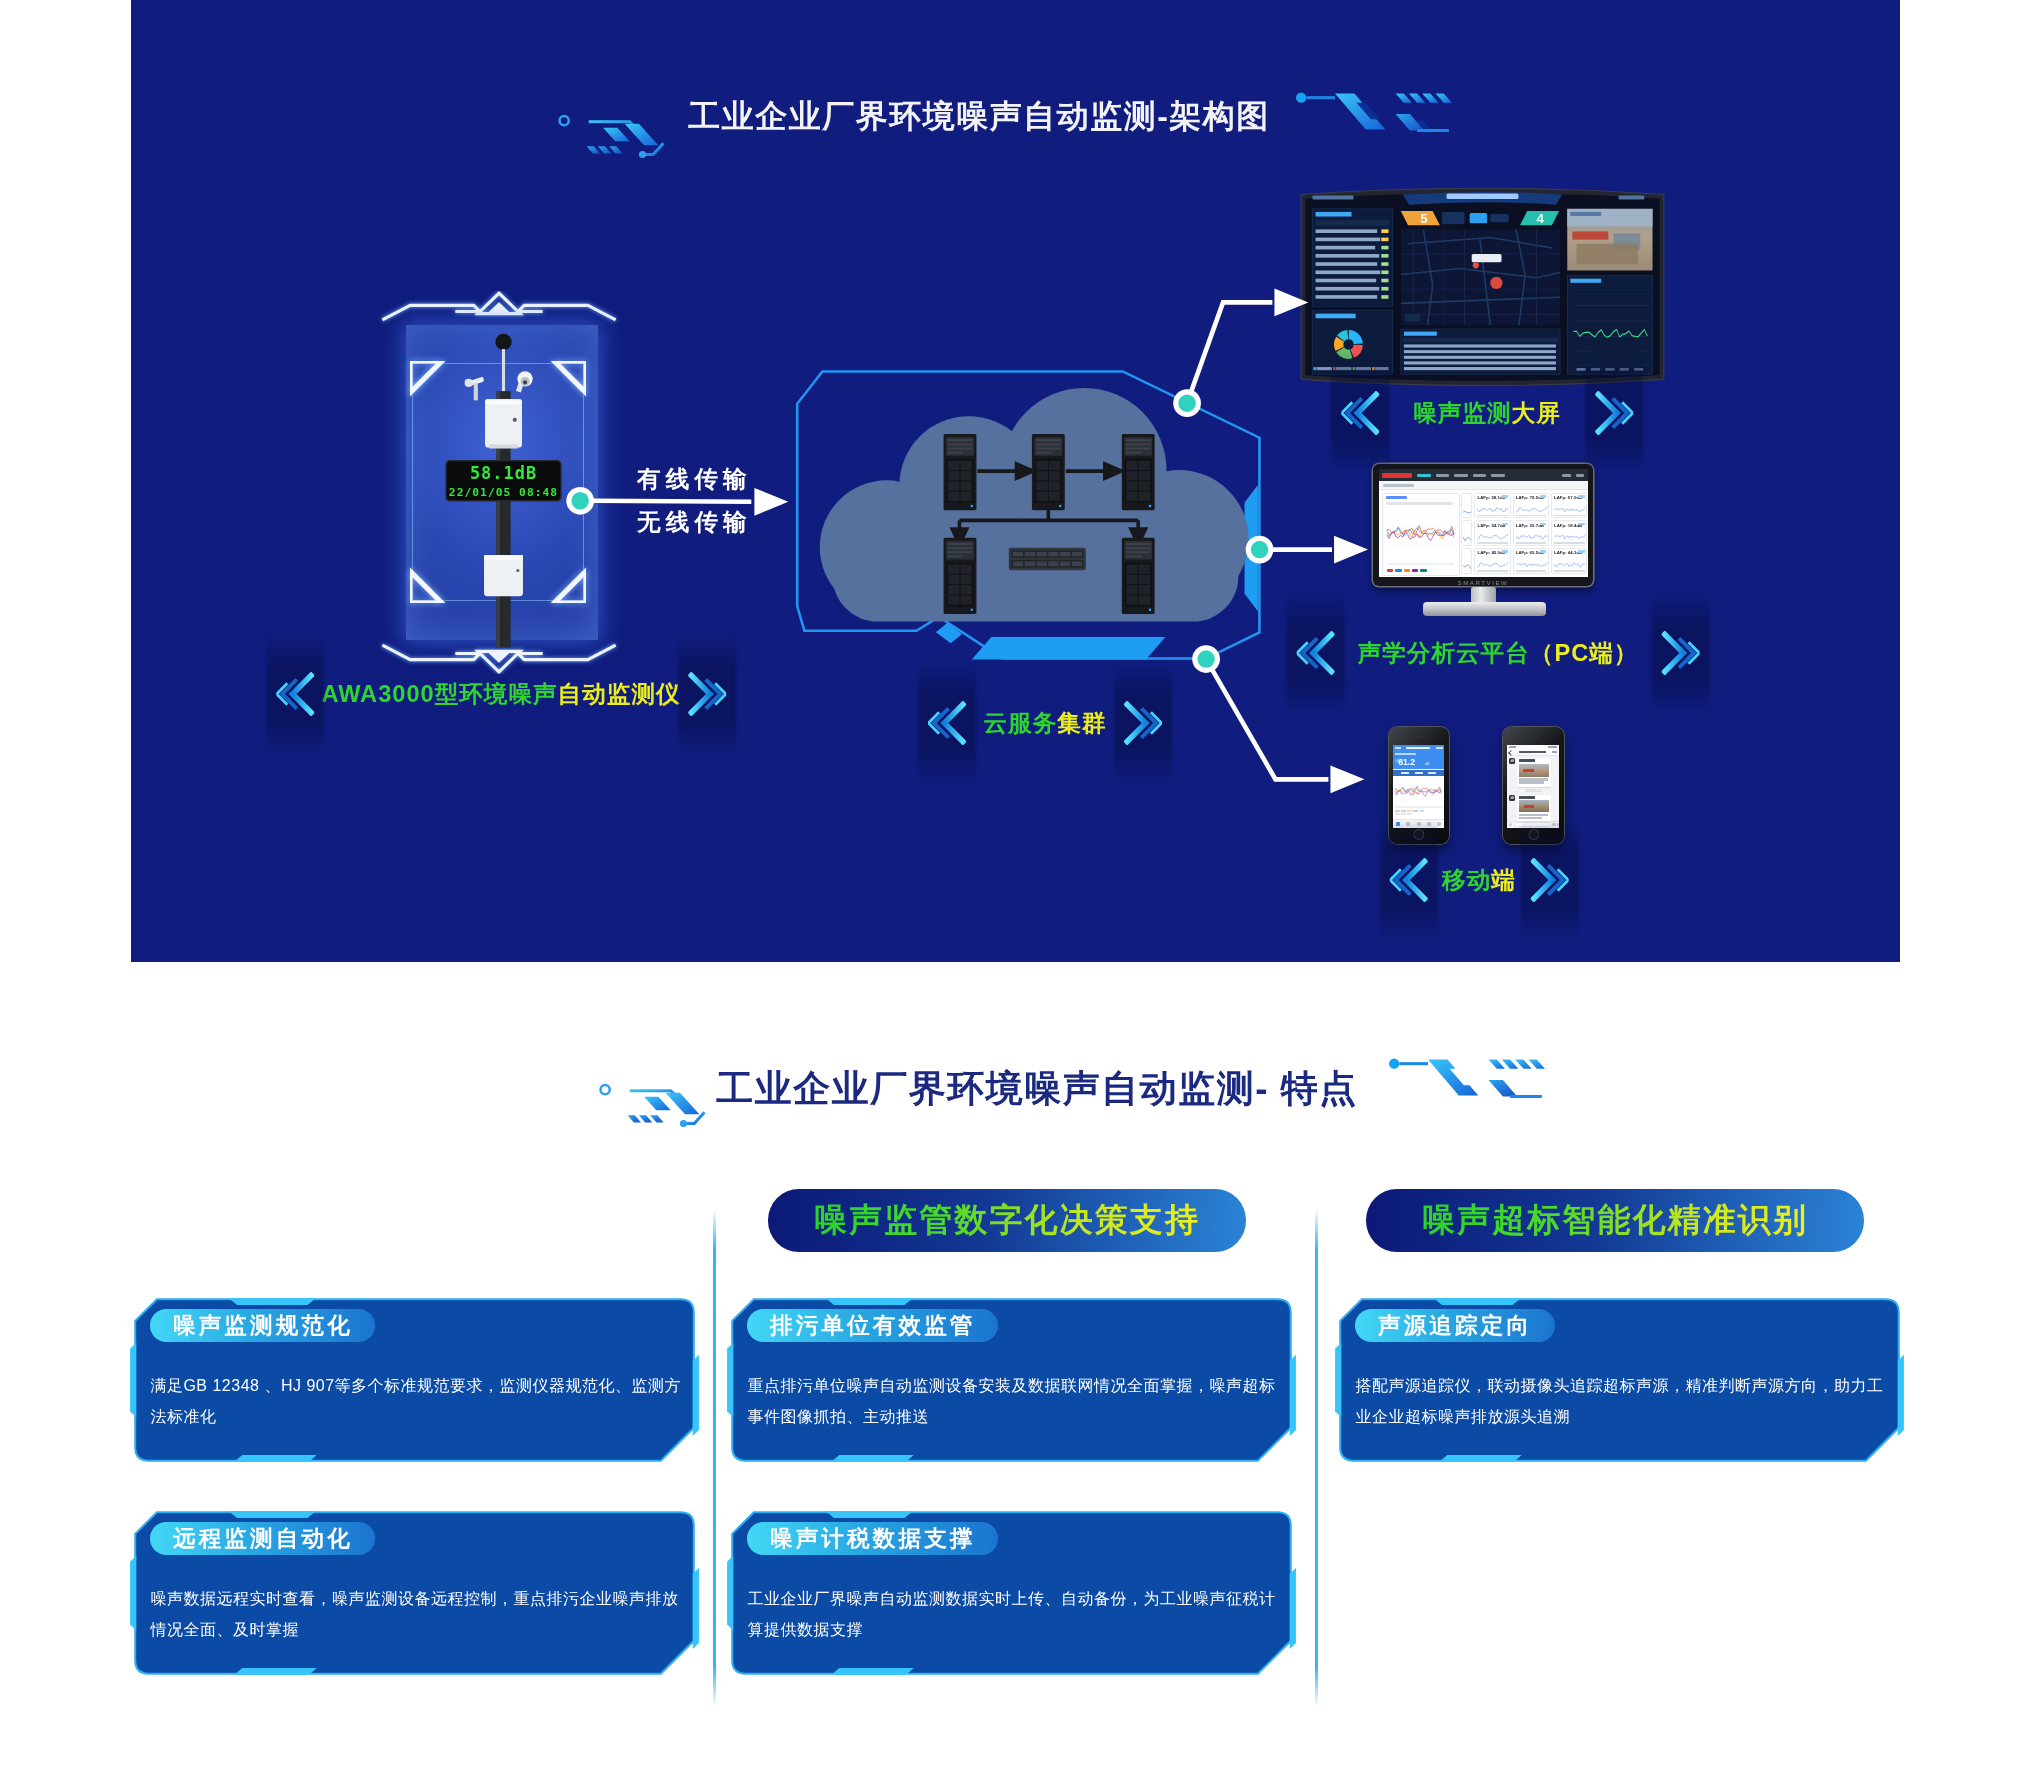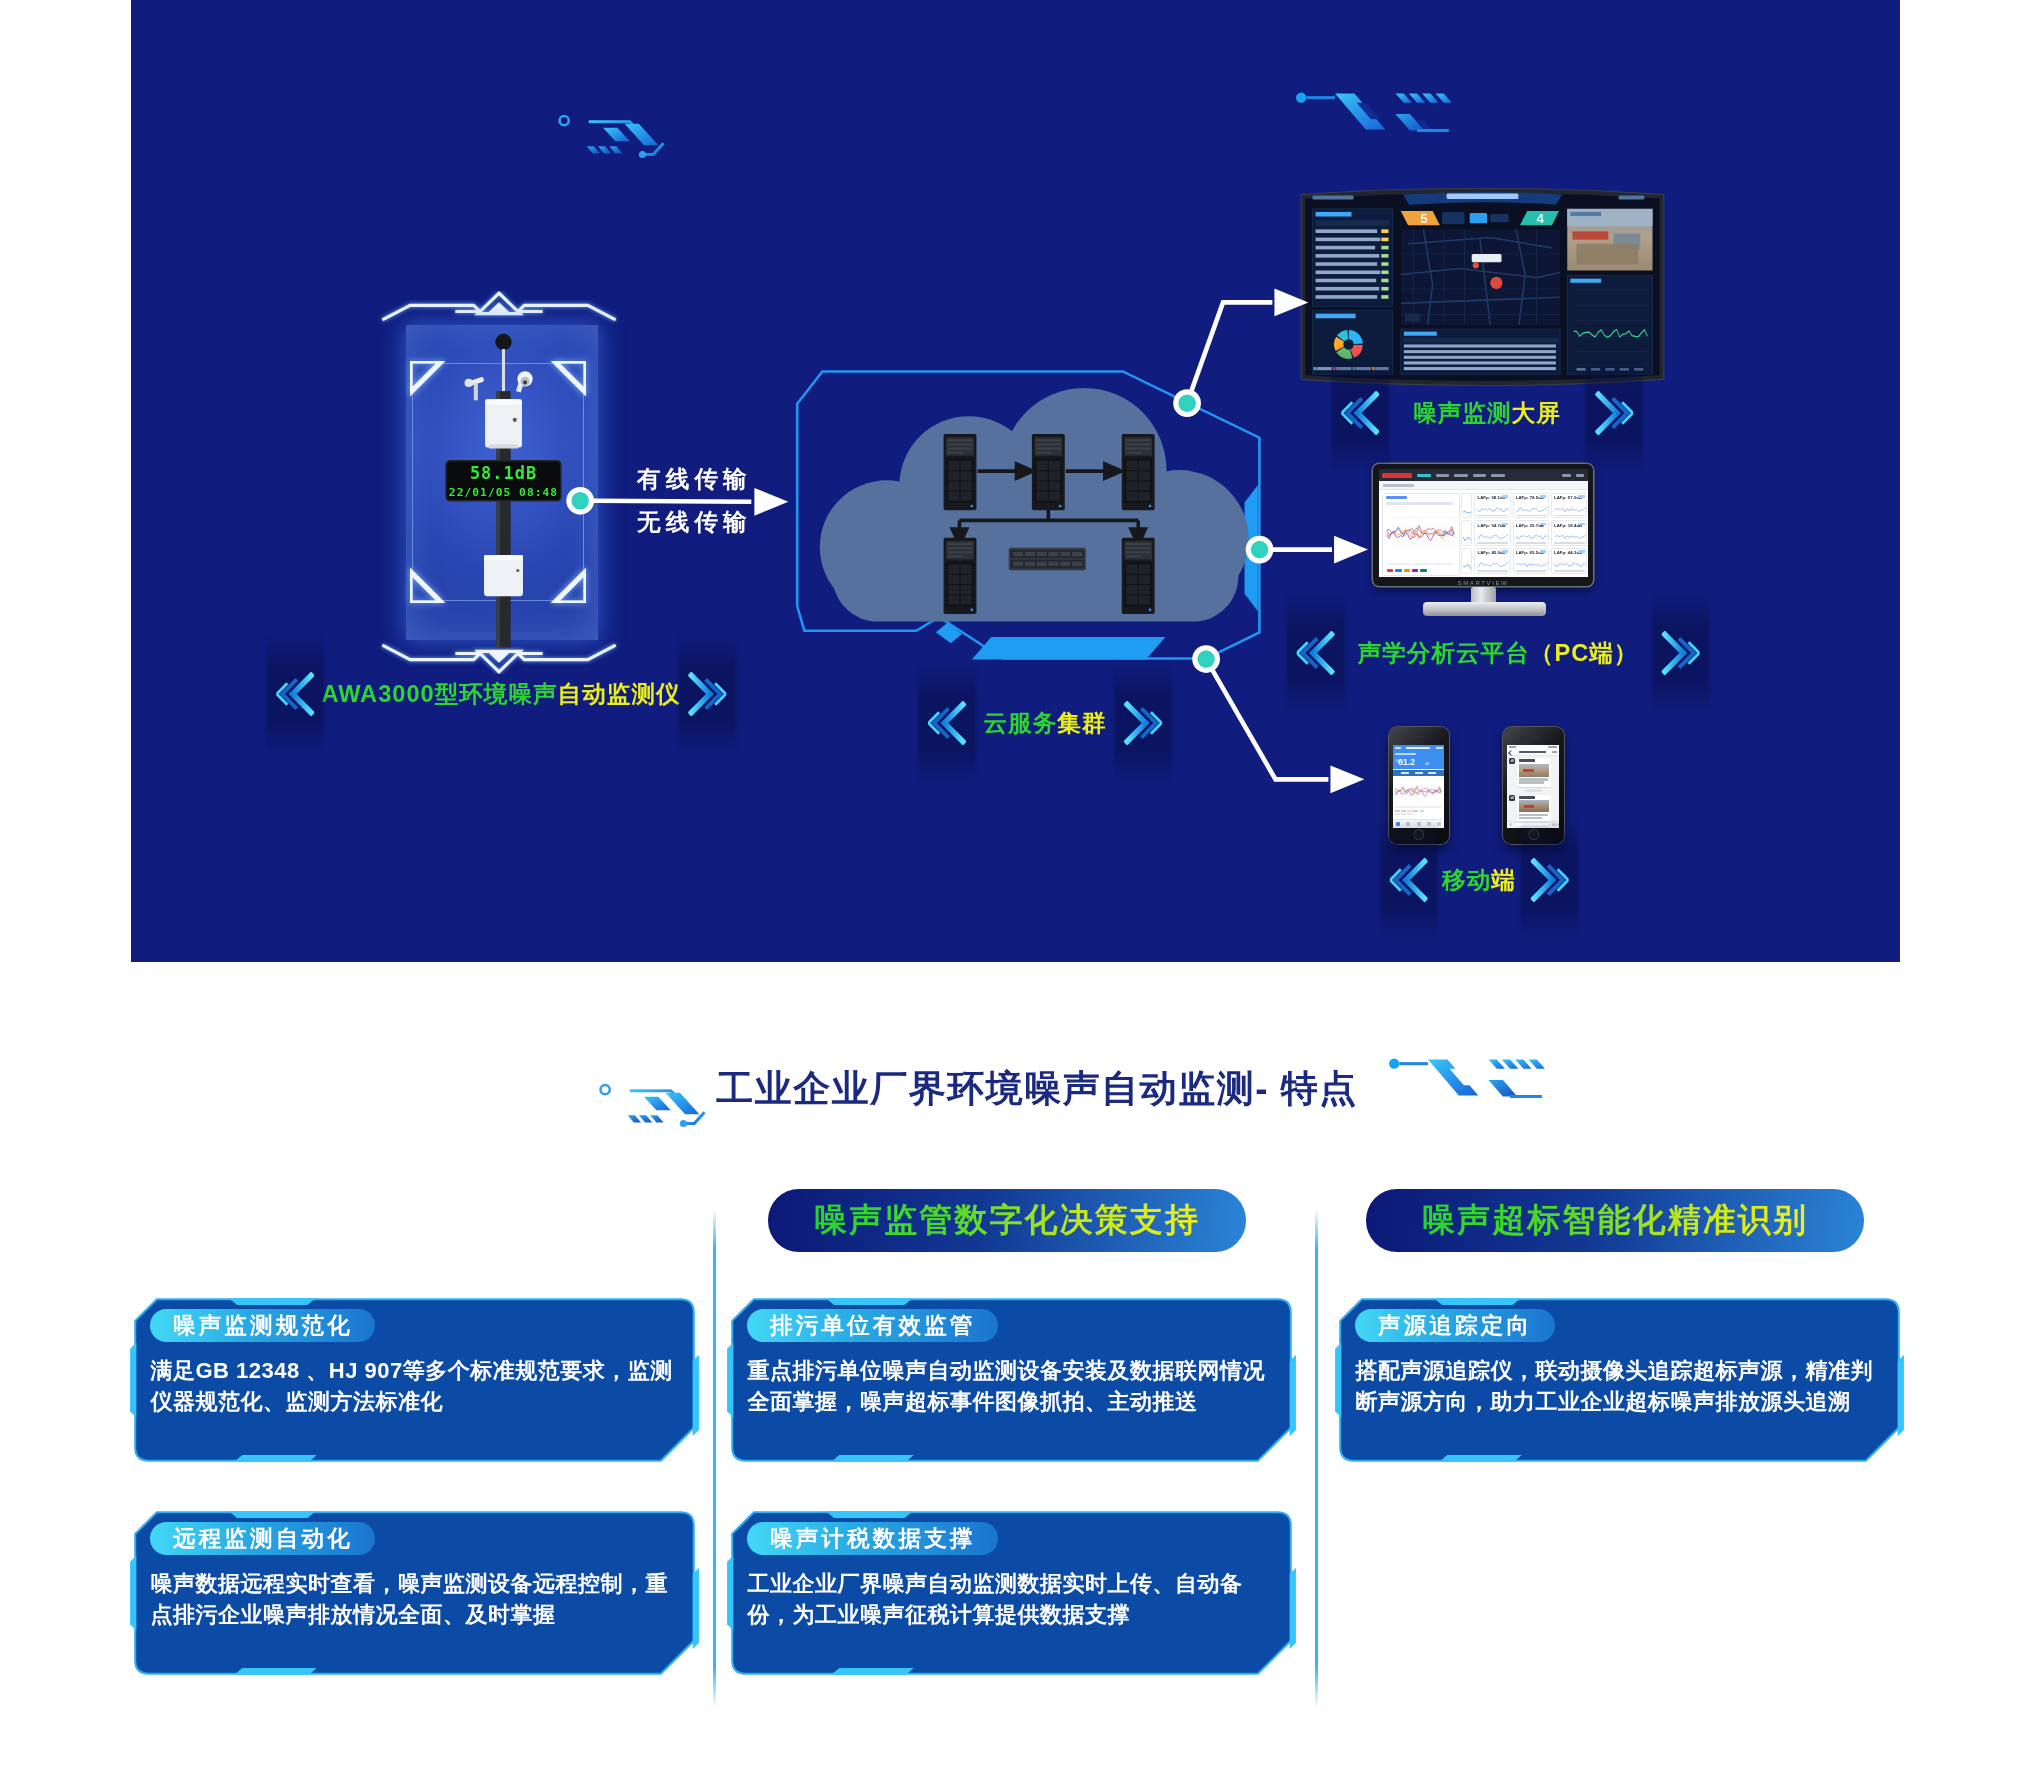--- a/index.html
+++ b/index.html
@@ -70,21 +70,21 @@
   .pill-header{position:absolute;height:63px;border-radius:31px;display:flex;align-items:center;justify-content:center;
     background:linear-gradient(95deg,#0c1877 0%,#123893 45%,#2b84d6 100%);}
   .pill-header span{font-size:33px;font-weight:bold;letter-spacing:2.1px;
     background:linear-gradient(90deg,#27d32d 0%,#4fd82a 35%,#c6e621 70%,#f0ef1a 100%);
     -webkit-background-clip:text;background-clip:text;color:transparent;white-space:nowrap;}
   .fcard{position:absolute;width:560px;height:163px;}
   .fcard svg.frame{position:absolute;left:-7.2px;top:-4.1px;}
   .fcard .badge{position:absolute;left:16.4px;top:11.3px;height:33px;border-radius:16.4px;padding:0 22.6px;
      background:linear-gradient(90deg,#43d8f6 0%,#28a7e2 45%,#1b74cf 100%);
      color:#fff;font-size:22.6px;font-weight:bold;letter-spacing:3.1px;display:flex;align-items:center;white-space:nowrap;}
-  .fcard .body{position:absolute;left:16.4px;top:57px;width:531px;color:#ffffff;font-size:22px;line-height:31px;letter-spacing:0.5px;font-weight:700;}
+  .fcard .body{position:absolute;left:16.4px;top:72px;width:531px;color:#ffffff;font-size:16px;line-height:31px;letter-spacing:0.5px;font-weight:400;}
   .vdivider{position:absolute;width:3.1px;top:1209px;height:498px;
     background:linear-gradient(180deg,rgba(56,182,240,0) 0%,#38b6f0 8%,#38b6f0 92%,rgba(56,182,240,0) 100%);border-radius:1.5px;}
 
   
   .nowrap{white-space:nowrap;}
 </style>
 </head>
 <body>
 
 <div id="stage">
@@ -137,20 +137,21 @@
         <polyline points="8,8 55,55 8,102" fill="none" stroke="url(#chevg)" stroke-width="14" stroke-linecap="square"></polyline>
         <polyline points="44,18 81,55 44,92" fill="none" stroke="#1565c8" stroke-width="10"></polyline>
         <polyline points="68,28 95,55 68,82" fill="none" stroke="#45d4ff" stroke-width="7"></polyline>
       </g>
       <g id="arrowhead">
         <polygon points="0,-27 66,0 0,27" fill="#ffffff"></polygon>
       </g>
     </defs>
   </svg>
 
+  <div id="arch-title" class="abs main-title">工业企业厂界环境噪声自动监测-架构图</div>
   <svg class="abs" style="left:558px;top:101px" width="128" height="67" viewBox="0 0 250 130">
     <circle cx="12" cy="38" r="9" fill="none" stroke="#2f9ff0" stroke-width="5"></circle>
     <path d="M60 40 L140 40 L150 50" fill="none" stroke="url(#circ)" stroke-width="6"></path>
     <polygon points="88,52 116,52 140,78 112,78" fill="url(#circ)"></polygon>
     <polygon points="130,44 158,44 196,86 168,86" fill="url(#circ)"></polygon>
     <polygon points="56,88 70,88 82,102 68,102" fill="url(#circ2)"></polygon>
     <polygon points="78,88 92,88 104,102 90,102" fill="url(#circ2)"></polygon>
     <polygon points="100,88 114,88 126,102 112,102" fill="url(#circ2)"></polygon>
     <path d="M168,104 L186,104 L206,82" fill="none" stroke="url(#circ)" stroke-width="6"></path>
     <circle cx="165" cy="104" r="7" fill="#2f9ff0"></circle>

